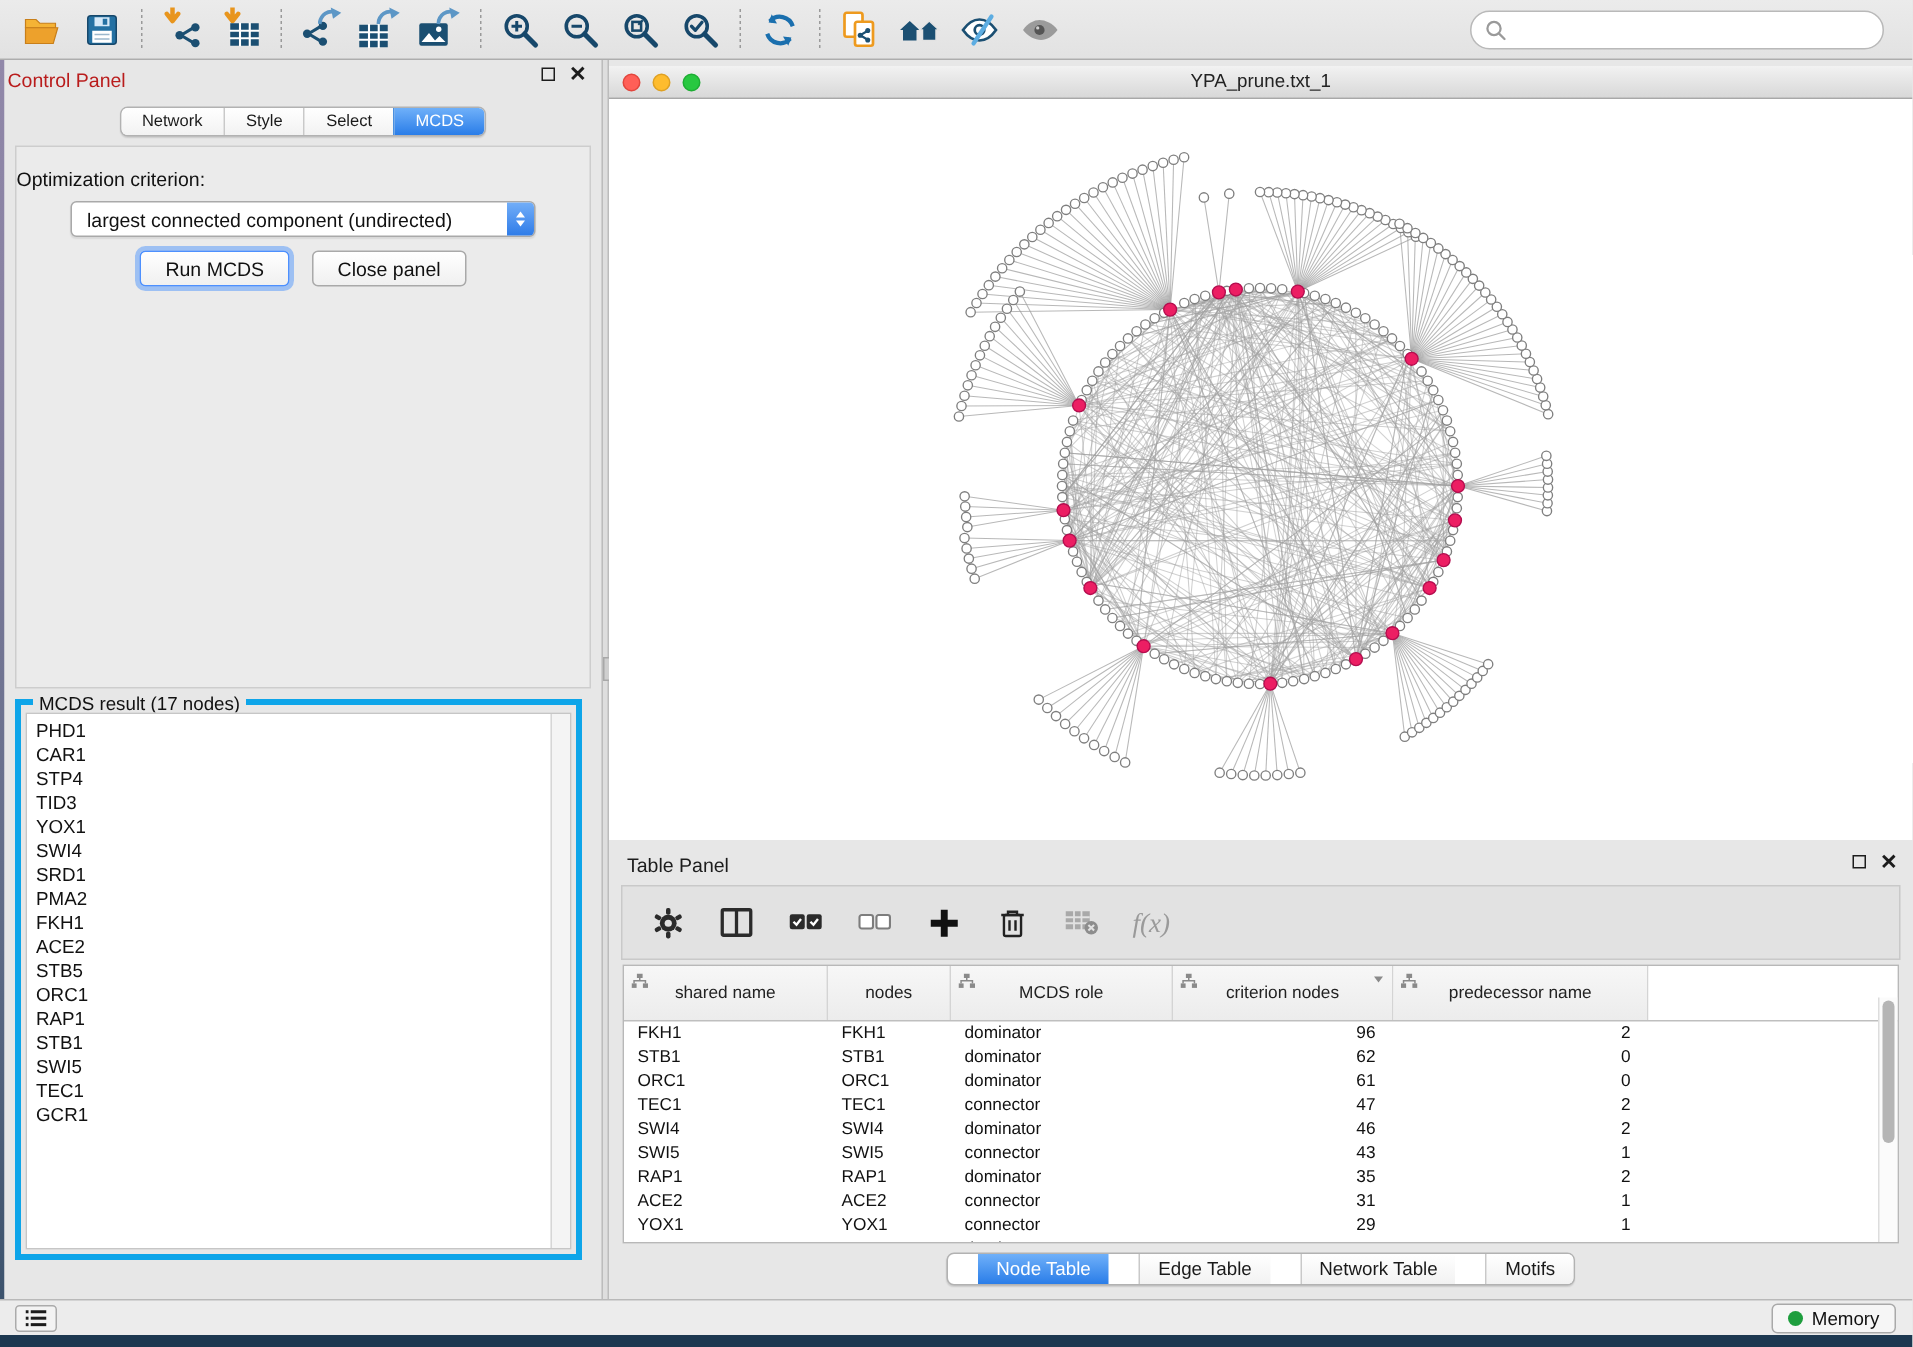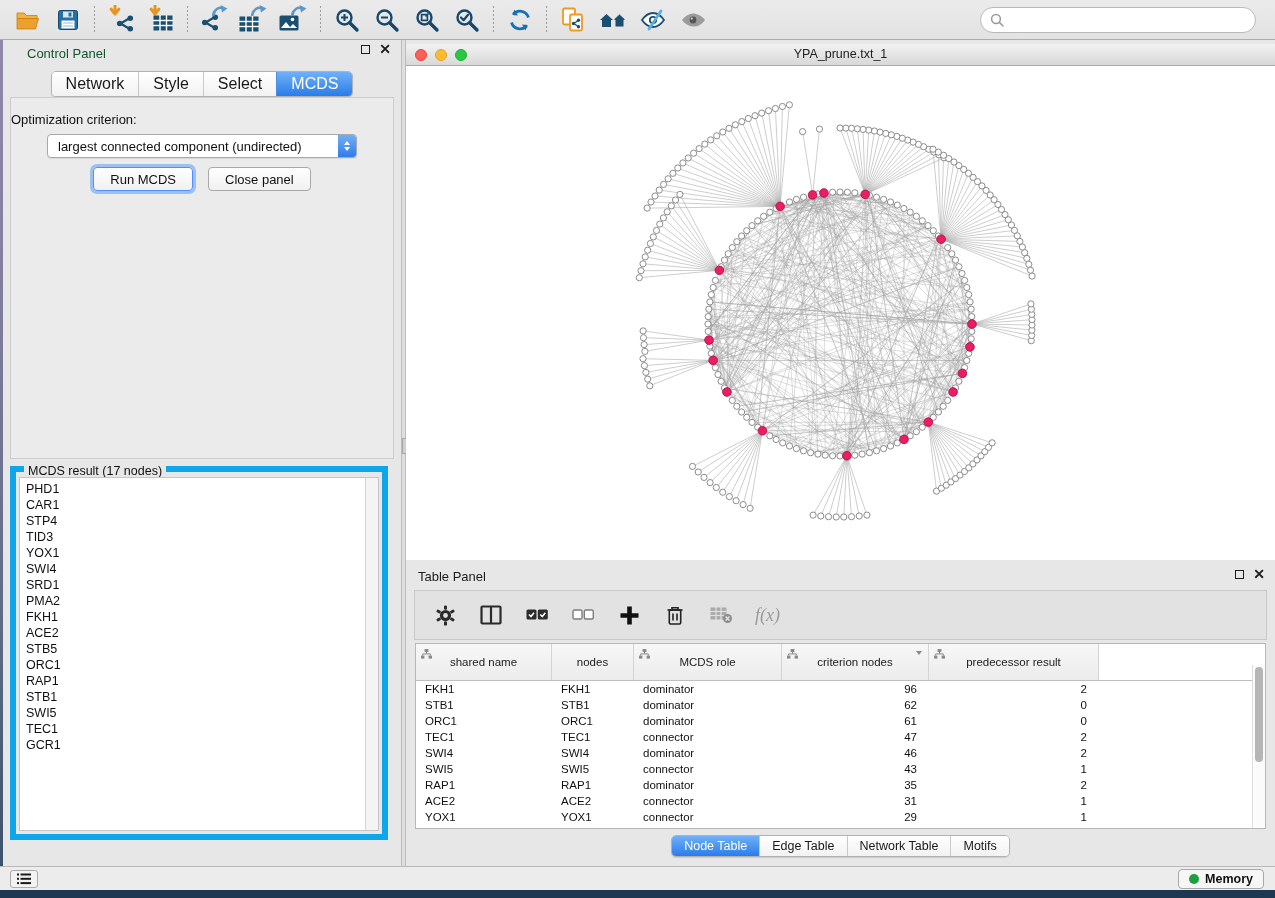--- a/index.html
+++ b/index.html
@@ -18,28 +18,28 @@
     border:1px solid #b9b9b9; border-radius:13px; display:flex; align-items:center; padding-left:9px; }
   .search-box input { border:none; outline:none; flex:1; font-size:13px; background:transparent; margin-left:6px; font-family:"Liberation Sans",sans-serif; }
 
   
   .left-strip { position:absolute; left:0; top:40px; width:3px; height:850px;
     background:linear-gradient(#9188a9 0%, #857fa0 25%, #5d6a85 70%, #39506a 100%); }
 
   
   .control-panel { position:absolute; left:3px; top:40px; width:398px; height:826px; background:#e7e7e7; }
   .panel-head { position:relative; height:26px; display:flex; align-items:center; }
-  .panel-head .ptitle { margin-left:24px; font-size:13px; color:#14532d; }
+  .panel-head .ptitle { margin-left:2px; font-size:13px; color:#b91c1c; }
   .win-ctrls { position:absolute; right:10px; top:5px; display:flex; gap:9px; align-items:center; }
   .float-ico { width:9px; height:9px; border:1.6px solid #1c1c1c; display:inline-block; }
   .close-ico { font-size:14px; font-weight:bold; color:#1c1c1c; line-height:9px; }
 
   .segtabs { display:inline-flex; border:1px solid #b2b2b2; border-radius:5px; overflow:hidden;
     background:#fff; box-shadow:0 1px 1px rgba(0,0,0,.12); }
-  .segtabs .seg { padding:3px 14px; font-size:16px; color:#1a1a1a; border-left:1px solid #c9c9c9;
+  .segtabs .seg { padding:3px 14px; font-size:11px; color:#1a1a1a; border-left:1px solid #c9c9c9;
     background:linear-gradient(#ffffff,#f2f2f2); white-space:nowrap; }
   .segtabs .seg:first-child { border-left:none; }
   .segtabs .seg.active { background:linear-gradient(#6fb0f9,#2a7de8); color:#fff; border-left-color:#4a90e0; }
   .cp-tabs-row { position:absolute; left:0; top:31px; width:100%; text-align:center; }
 
   .cp-card { position:absolute; left:7px; right:7px; top:57px; height:362px;
     background:#ebebeb; border:1px solid #cdcdcd; }
   .opt-label { position:absolute; top:14px; width:100%; text-align:left; font-size:13px; color:#111; }
   .mac-select { position:absolute; left:36px; right:36px; top:36px; height:24px; background:#fff;
     border:1px solid #a9a9a9; border-radius:4px; display:flex; align-items:center;
@@ -47,21 +47,21 @@
   .mac-select .sel-text { flex:1; font-size:13px; color:#111; padding-left:10px; white-space:nowrap; }
   .stepper { width:18px; height:22px; margin-right:0; border-radius:0 3px 3px 0;
     background:linear-gradient(#72aef8,#2f7ce8); display:flex; flex-direction:column; align-items:center; justify-content:center; gap:2px; }
   .tri-up { width:0; height:0; border-left:3.5px solid transparent; border-right:3.5px solid transparent; border-bottom:4.5px solid #fff; }
   .tri-dn { width:0; height:0; border-left:3.5px solid transparent; border-right:3.5px solid transparent; border-top:4.5px solid #fff; }
   .btn-row { position:absolute; top:69px; width:100%; display:flex; justify-content:center; gap:15px; }
   .mac-btn { height:24px; padding:0 16px; font-size:13px; color:#111; background:linear-gradient(#ffffff,#f0f0f0);
     border:1px solid #a9a9a9; border-radius:4px; display:flex; align-items:center; }
   .mac-btn.focused { border-color:#4d90fe; box-shadow:0 0 0 3px rgba(92,156,250,.55); }
 
-  .result-fieldset { position:absolute; left:7px; right:13px; top:426px; height:374px; border:6px solid #0ea5e9; }
+  .result-fieldset { position:absolute; left:7px; right:13px; top:426px; height:374px; border:4px solid #0ea5e9; }
   .result-legend { position:absolute; top:-8px; left:8px; background:#e7e7e7; padding:0 4px; font-size:12.5px; color:#111; }
   .result-list { position:absolute; left:3px; right:3px; top:5px; bottom:3px; background:#fff; border:1px solid #c6c6c6; overflow:hidden; }
   .result-scroll { position:absolute; right:0; top:0; bottom:0; width:13px; background:#f4f4f4; border-left:1px solid #d6d6d6; }
   .result-items { padding:3px 0 0 6px; }
   .result-items .ritem { font-size:12.5px; line-height:16px; color:#111; }
 
   
   .v-divider { position:absolute; left:401px; top:40px; width:5px; height:826px; background:#dedede; border-left:1px solid #bcbcbc; border-right:1px solid #bcbcbc; }
   .v-handle { position:absolute; left:0px; top:398px; width:5px; height:16px; background:#cfcfcf; border:1px solid #a8a8a8; }
 
@@ -93,24 +93,24 @@
   .th .hicon { position:absolute; left:5px; top:5px; }
   .th .sort { position:absolute; right:6px; top:7px; width:0; height:0;
     border-left:3.5px solid transparent; border-right:3.5px solid transparent; border-top:4.5px solid #8a8a8a; }
   .th.filler { background:#fff; border-right:none; }
   .trow { display:flex; height:16px; }
   .td { font-size:11.5px; color:#111; line-height:16px; padding-left:9px; white-space:nowrap; overflow:hidden; }
   .td.num { text-align:right; padding-right:12px; padding-left:0; }
   .tscroll { position:absolute; right:0; top:21px; bottom:0; width:13px; background:#fbfbfb; border-left:1px solid #ddd; }
   .tthumb { position:absolute; left:2px; top:2px; width:8px; height:95px; background:#b5b5b5; border-radius:4px; }
   .tp-tabs-row { position:absolute; left:0; bottom:9px; width:100%; text-align:center; }
-  .tp-tabs-row .seg { font-size:12.5px; padding:3px 12px; }
+  .tp-tabs-row .seg { font-size:12.5px; padding:3px 12px;margin-left:20px; }
 
   
-  .status-bar { position:absolute; left:0; top:866px; width:1275px; height:24px; background:#ececec; border-top:1px solid #b9b9b9;font-weight:bold; }
+  .status-bar { position:absolute; left:0; top:866px; width:1275px; height:24px; background:#ececec; border-top:1px solid #b9b9b9; }
   .list-btn { position:absolute; left:10px; top:3px; width:28px; height:18px; background:#f3f3f3;
     border:1px solid #ababab; border-radius:3px; display:flex; align-items:center; justify-content:center; }
   .memory-btn { position:absolute; right:11px; top:2px; height:20px; padding:0 10px; background:#f6f6f6;
     border:1px solid #a9a9a9; border-radius:4px; display:flex; align-items:center; gap:6px; font-size:12.5px; color:#111; }
   .mem-dot { width:10px; height:10px; border-radius:50%; background:#1e9e3e; }
   .desktop-strip { position:absolute; left:0; top:890px; width:1275px; height:8px;
     background:linear-gradient(90deg,#24415b, #1b3july,#1b344c 30%, #27455f 55%, #1a3149 80%, #223d56); background-color:#1d3850; }
 </style>
 </head>
 <body>
@@ -1285,21 +1285,21 @@
             </div>
             <div class="th" style="width: 170px;">
               <svg class="hicon" width="11" height="10" viewBox="0 0 11 10">
                 <path d="M5.5 2.8v2.2M1.7 6.6V4.9h7.6v1.7" stroke="#8a8a8a" fill="none"></path>
                 <g fill="#8a8a8a">
                   <rect x="3.6" y="0" width="3.8" height="3"></rect>
                   <rect x="0" y="6.6" width="3.4" height="3"></rect>
                   <rect x="7.6" y="6.6" width="3.4" height="3"></rect>
                 </g>
               </svg>
-              <span>predecessor result</span>
+              <span>predecessor name</span>
             </div>
             <div class="th filler" style="flex: 1 1 0%;"></div>
           </div>
         <div id="tbody">
             <div class="trow">
               <div class="td" style="width: 136px;">FKH1</div>
               <div class="td" style="width: 82px;">FKH1</div>
               <div class="td" style="width: 148px;">dominator</div>
               <div class="td num" style="width: 147px;">96</div>
               <div class="td num" style="width: 170px;">2</div>

